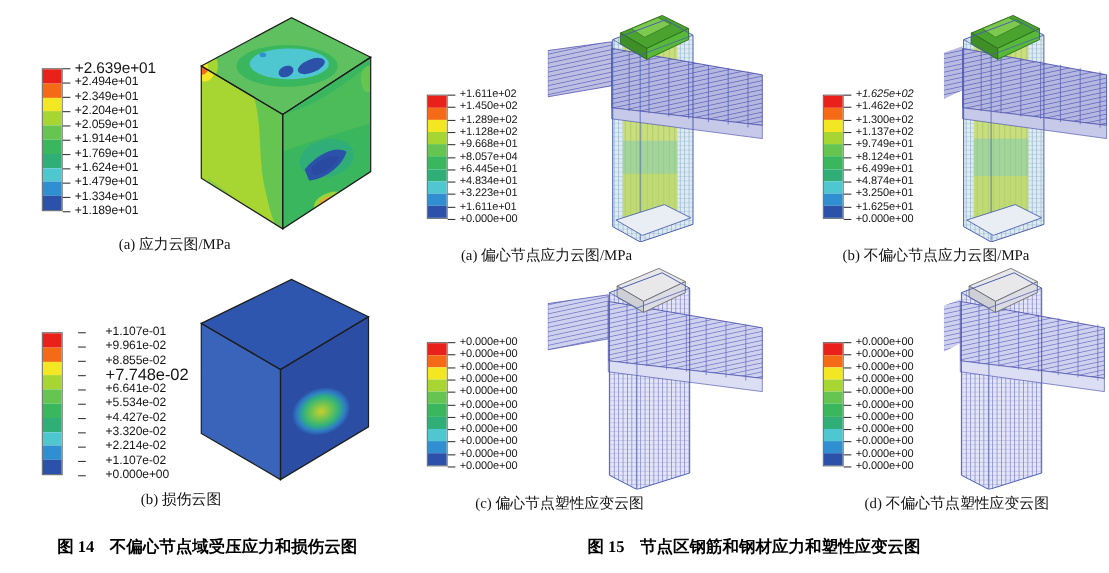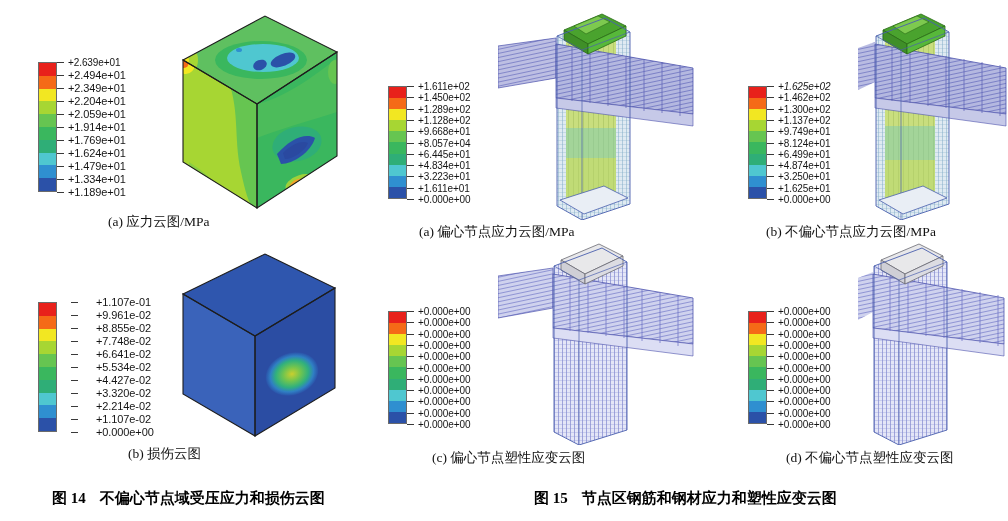--- a/index.html
+++ b/index.html
@@ -114,21 +114,21 @@
       <div class="tick" style="top: 30%;"></div>
       <div class="tick" style="top: 40%;"></div>
       <div class="tick" style="top: 50%;"></div>
       <div class="tick" style="top: 60%;"></div>
       <div class="tick" style="top: 70%;"></div>
       <div class="tick" style="top: 80%;"></div>
       <div class="tick" style="top: 90%;"></div>
       <div class="tick" style="top: 100%;"></div>
     </div>
   <div class="legend-labels" id="lab-fig14a">
-      <div class="lbl" style="top: 0%; font-size: 10px;">+2.639e+01</div>
+      <div class="lbl" style="top: 0%; font-size: 14px;">+2.639e+01</div>
       <div class="lbl" style="top: 10%; font-size: 11px;">+2.494e+01</div>
       <div class="lbl" style="top: 20%; font-size: 11px;">+2.349e+01</div>
       <div class="lbl" style="top: 30%; font-size: 11px;">+2.204e+01</div>
       <div class="lbl" style="top: 40%; font-size: 11px;">+2.059e+01</div>
       <div class="lbl" style="top: 50%; font-size: 11px;">+1.914e+01</div>
       <div class="lbl" style="top: 60%; font-size: 11px;">+1.769e+01</div>
       <div class="lbl" style="top: 70%; font-size: 11px;">+1.624e+01</div>
       <div class="lbl" style="top: 80%; font-size: 11px;">+1.479e+01</div>
       <div class="lbl" style="top: 90%; font-size: 11px;">+1.334e+01</div>
       <div class="lbl" style="top: 100%; font-size: 11px;">+1.189e+01</div>
@@ -210,21 +210,21 @@
       <div class="tick" style="top: 60%;"></div>
       <div class="tick" style="top: 70%;"></div>
       <div class="tick" style="top: 80%;"></div>
       <div class="tick" style="top: 90%;"></div>
       <div class="tick" style="top: 100%;"></div>
     </div>
   <div class="legend-labels" id="lab-fig14b">
       <div class="lbl" style="top: 0%; font-size: 11px;">+1.107e-01</div>
       <div class="lbl" style="top: 10%; font-size: 11px;">+9.961e-02</div>
       <div class="lbl" style="top: 20%; font-size: 11px;">+8.855e-02</div>
-      <div class="lbl" style="top: 30%; font-size: 11px;">+7.748e-02</div>
+      <div class="lbl" style="top: 30%; font-size: 15px;">+7.748e-02</div>
       <div class="lbl" style="top: 40%; font-size: 11px;">+6.641e-02</div>
       <div class="lbl" style="top: 50%; font-size: 11px;">+5.534e-02</div>
       <div class="lbl" style="top: 60%; font-size: 11px;">+4.427e-02</div>
       <div class="lbl" style="top: 70%; font-size: 11px;">+3.320e-02</div>
       <div class="lbl" style="top: 80%; font-size: 11px;">+2.214e-02</div>
       <div class="lbl" style="top: 90%; font-size: 11px;">+1.107e-02</div>
       <div class="lbl" style="top: 100%; font-size: 11px;">+0.000e+00</div>
     </div>
 </div>
 

